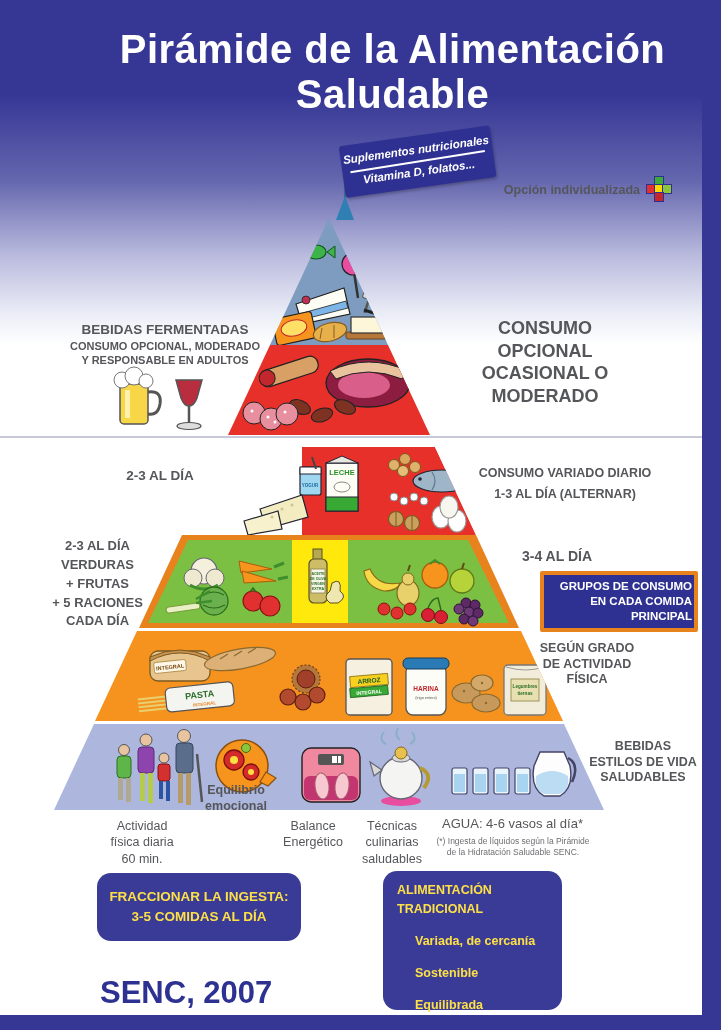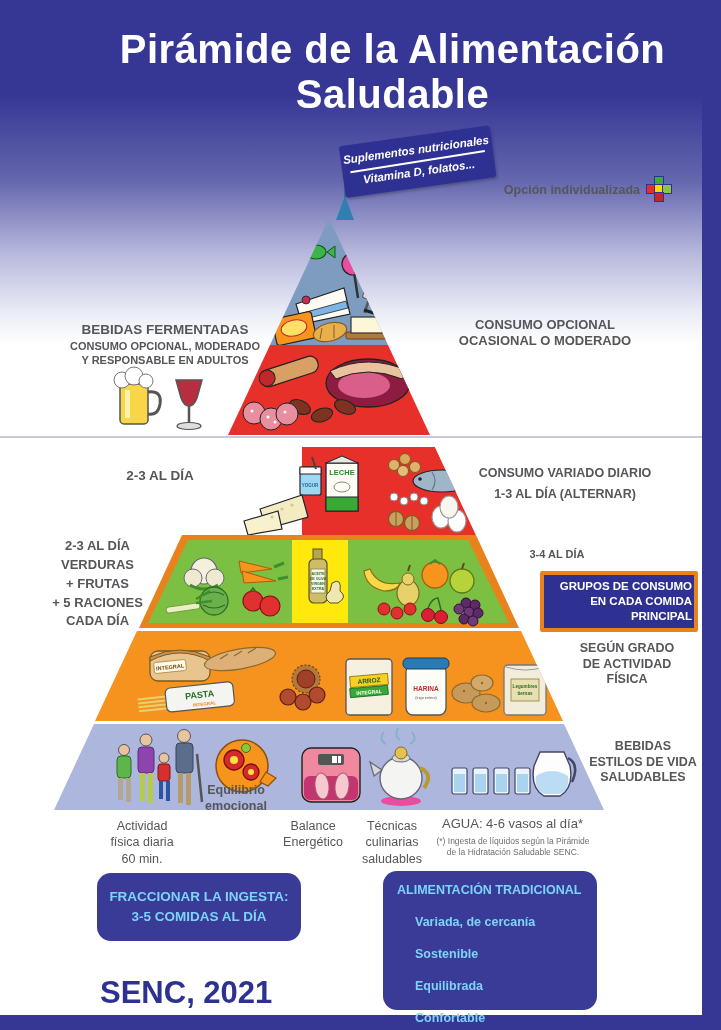--- a/index.html
+++ b/index.html
@@ -33,42 +33,42 @@
   .b3red{position:absolute;left:0;top:0;width:550px;height:88px;background:#e63029;clip-path:polygon(248px 0px,381px 0px,422px 88px,248px 88px);}
   .b4{top:317px;height:93px;background:#e8821d;clip-path:polygon(128px 0px,422px 0px,465px 93px,85px 93px);}
   .b4green{position:absolute;left:0;top:5px;width:550px;height:83px;background:#7cc043;clip-path:polygon(134px 0px,414px 0px,455px 83px,94px 83px);}
   .b4yellow{position:absolute;left:238px;top:0;width:56px;height:83px;background:#ffe90c;}
   .b5{top:413px;height:90px;background:#f6921e;clip-path:polygon(83px 0px,467px 0px,509px 90px,41px 90px);}
   .b6{top:506px;height:86px;background:#adb6dd;clip-path:polygon(40px 0px,510px 0px,550px 86px,0px 86px);}
   
   .ann{color:#55565a;font-weight:bold;text-align:center;line-height:1.25;}
   .fermented-title{left:60px;top:322px;width:210px;font-size:13.5px;}
   .fermented-sub{left:50px;top:340px;width:230px;font-size:11px;}
-  .optional{left:455px;top:317px;width:180px;font-size:13px;}
+  .optional{left:455px;top:317px;width:180px;font-size:18px;}
   .dairy-freq{left:105px;top:468px;width:110px;font-size:13.5px;}
   .varied{left:465px;top:463px;width:200px;font-size:12.5px;line-height:1.7;}
   .veg-freq{left:40px;top:537px;width:115px;font-size:13px;line-height:1.45;}
-  .fruit-freq{left:512px;top:548px;width:90px;font-size:11px;}
+  .fruit-freq{left:512px;top:548px;width:90px;font-size:14px;}
   .groups-box{left:540px;top:571px;width:158px;background:#2e3192;border:4px solid #e8821d;border-radius:2px;color:#fff;
     font-weight:bold;font-size:11.5px;text-align:right;line-height:1.3;padding:4px 2px;box-sizing:border-box;}
-  .activity-grade{left:572px;top:641px;width:110px;font-size:12.5px;}
+  .activity-grade{left:532px;top:641px;width:110px;font-size:12.5px;}
   .lifestyle{left:582px;top:739px;width:122px;font-size:12.5px;}
   
   .baselabel{color:#55565a;font-size:12.5px;text-align:center;line-height:1.3;font-weight:normal;}
   .bl-activity{left:88px;top:818px;width:108px;}
   .bl-emotional{left:186px;top:782px;width:100px;font-weight:bold;}
   .bl-balance{left:268px;top:818px;width:90px;}
   .bl-culinary{left:348px;top:818px;width:88px;}
   .water-title{left:430px;top:816px;width:165px;color:#55565a;font-size:13px;text-align:center;}
   .water-note{left:424px;top:836px;width:178px;color:#6d6e71;font-size:8.5px;text-align:center;line-height:1.3;}
   
-  .callout{background:#393b96;color:#7dd3fc;border-radius:14px;box-sizing:border-box;}
+  .callout{background:#393b96;color:#fde047;border-radius:14px;box-sizing:border-box;}
   .fractionate{left:97px;top:873px;width:204px;height:68px;display:flex;flex-direction:column;justify-content:center;
     font-weight:bold;font-size:13.5px;text-align:center;line-height:1.5;}
-  .traditional{left:383px;top:871px;width:214px;height:139px;padding:10px 0 0 14px;font-size:12.5px;line-height:1.52;}
+  .traditional{left:383px;top:871px;width:179px;height:139px;padding:10px 0 0 14px;font-size:12.5px;line-height:1.52;}
   .traditional .tt{font-weight:bold;font-size:12.5px;}
   .traditional .ti{padding-left:18px;font-weight:bold;margin-top:13px;}
   .senc{left:100px;top:975px;width:250px;color:#2d3192;font-weight:bold;font-size:31px;}
   
   .drinks{left:102px;top:366px;width:110px;height:68px;}
   text{font-family:"Liberation Sans","DejaVu Sans",sans-serif;}
 </style>
 </head>
 <body>
 
@@ -532,15 +532,15 @@
 
   <div class="abs callout traditional">
     <div class="tt">ALIMENTACIÓN TRADICIONAL</div>
     <div class="ti">Variada, de cercanía</div>
     <div class="ti">Sostenible</div>
     <div class="ti">Equilibrada</div>
     <div class="ti">Confortable</div>
     <div class="ti">Con tiempo...</div>
   </div>
 
-  <div class="abs senc">SENC, 2021</div>
+  <div class="abs senc">SENC, 2007</div>
 
 </div>
 
 </body></html>

